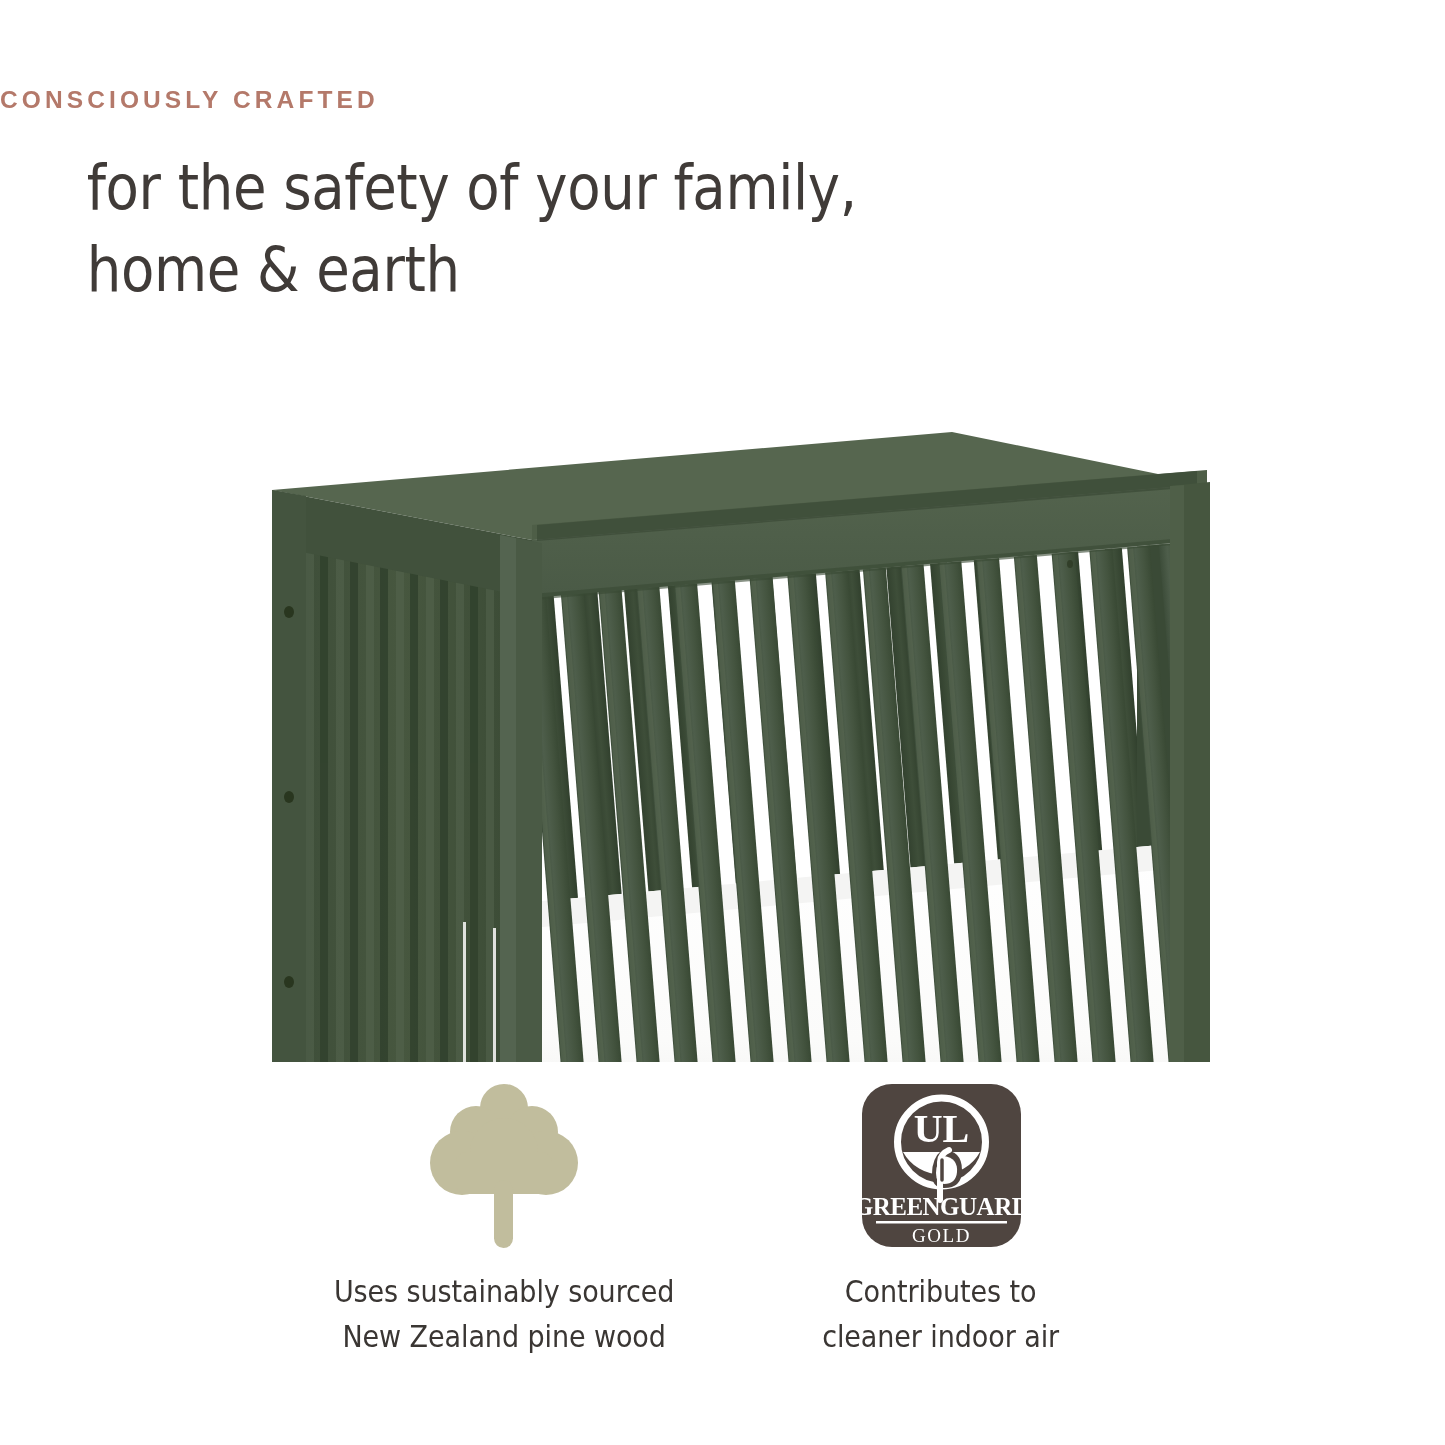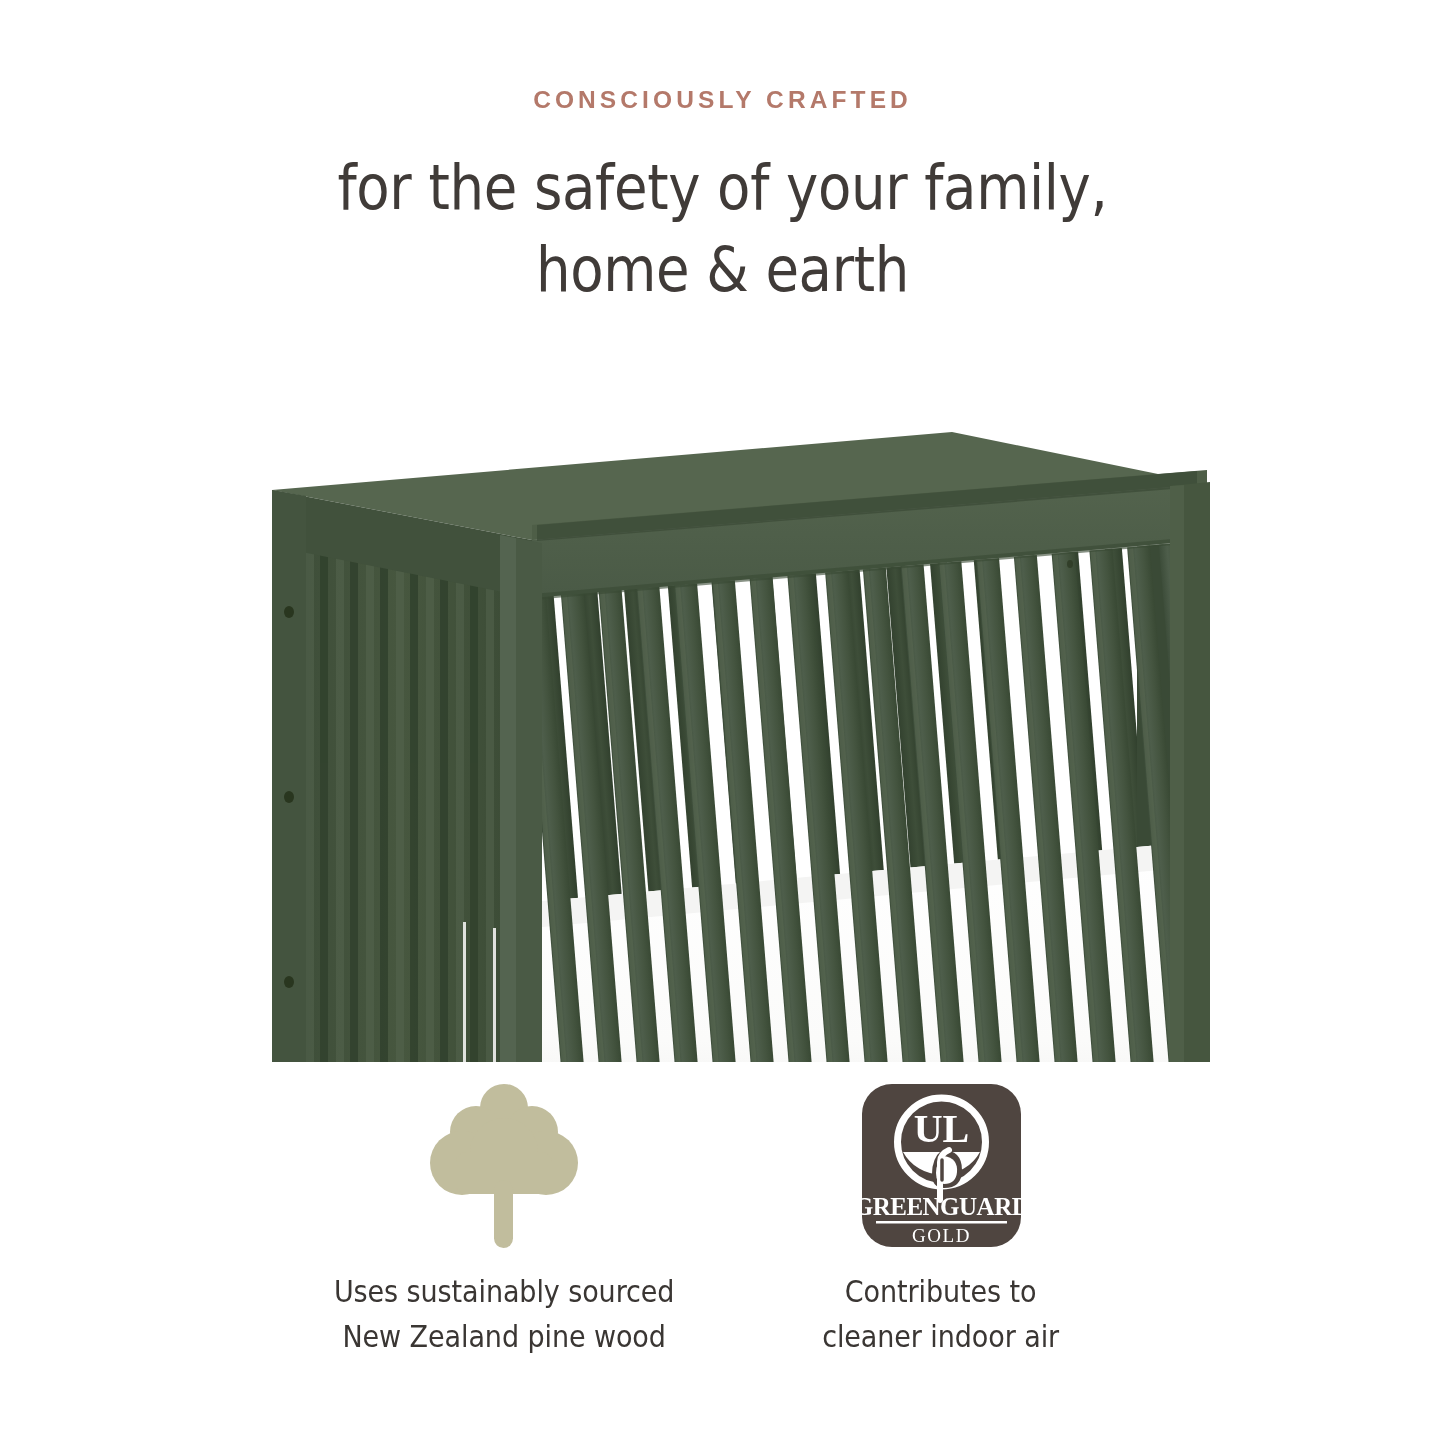--- a/index.html
+++ b/index.html
@@ -22,21 +22,21 @@
     height: 1445px;
     background: #ffffff;
   }
 
   
   .header {
     position: absolute;
     top: 88px;
     left: 0;
     width: 1445px;
-    text-align: center;
+    text-align: left;
   }
   .eyebrow {
     font-family: "Liberation Sans", sans-serif;
     font-size: 24.5px;
     letter-spacing: 4.1px;
     font-weight: 700;
     color: #b4796a;
     line-height: 1;
     margin: 0;
     text-transform: uppercase;

